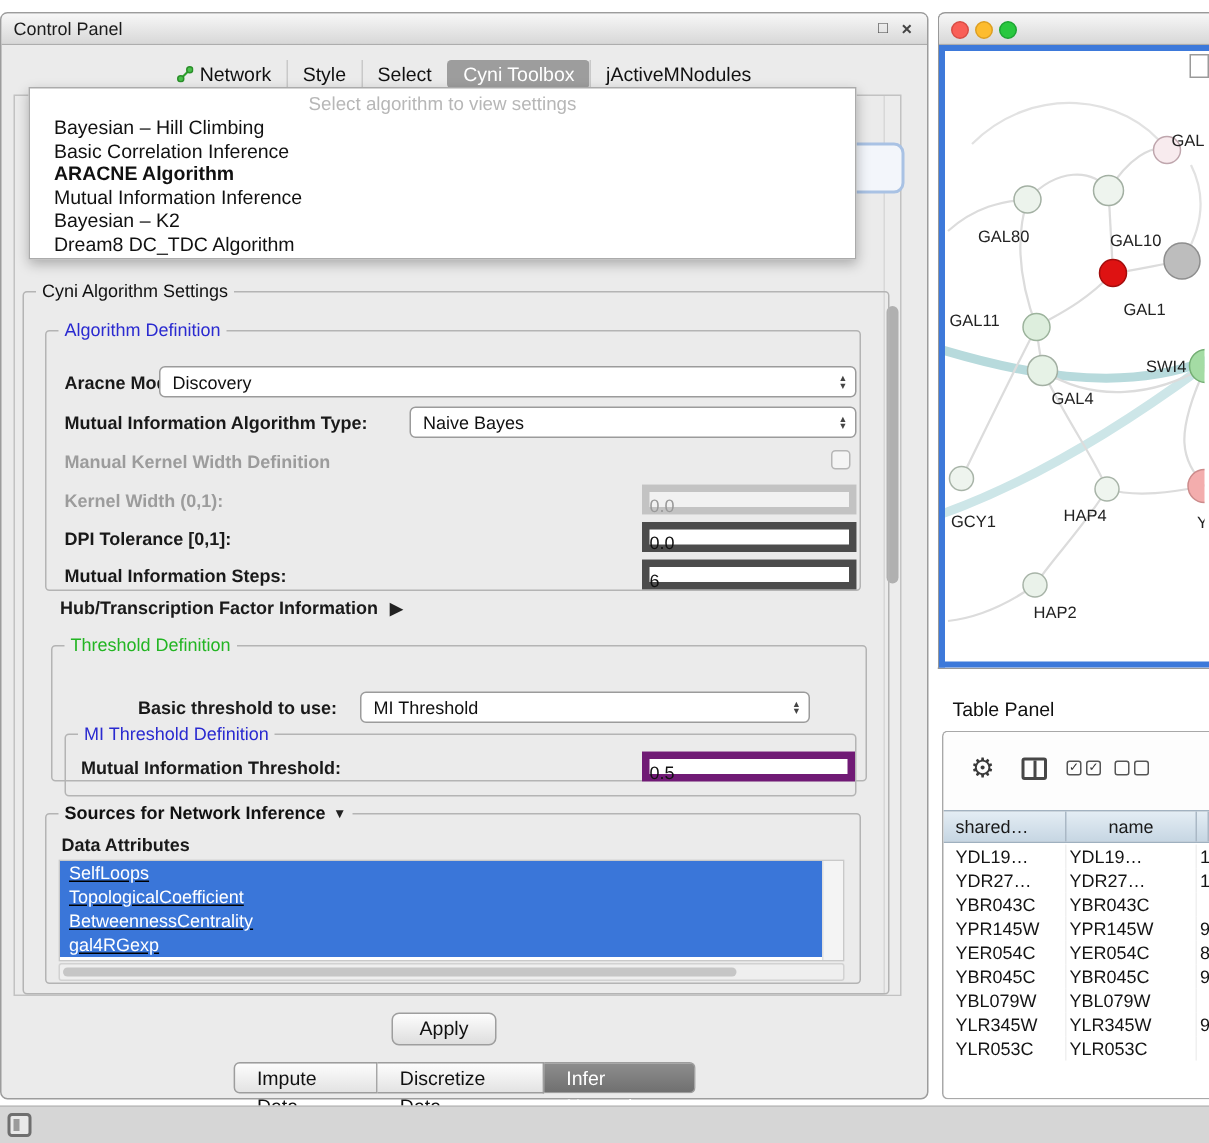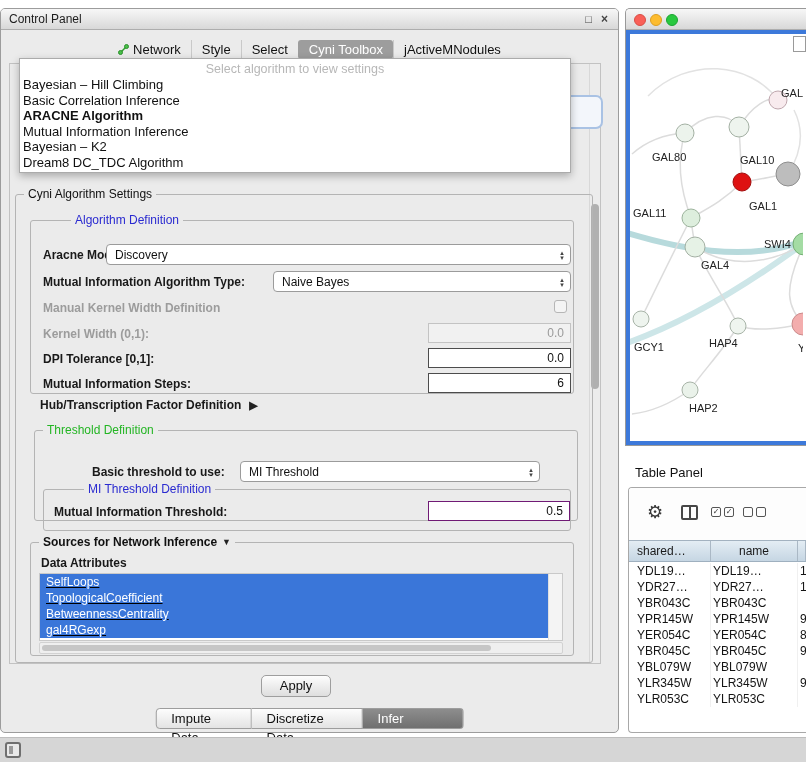--- a/index.html
+++ b/index.html
@@ -27,43 +27,43 @@
   .vsb { position:absolute; right:0; top:0; bottom:0; width:11px; background:#ececec; border-left:1px solid #d8d8d8; }
   .vthumb { position:absolute; left:1px; top:140px; width:8px; height:185px; background:#b0b0b0; border-radius:4px; }
 
   .combo-fragment { position:absolute; left:556px; top:86px; width:46px; height:34px;
         border:2px solid #a9c2e4; border-radius:7px; background:#f3f6fb; z-index:5; }
 
   
   .menu { position:absolute; left:18px; top:49px; width:552px; height:115px; background:#ffffff;
         border:1px solid #ababab; box-shadow:0 3px 8px rgba(0,0,0,.28); z-index:30; padding-top:2px; }
   .menu-ph { text-align:center; color:#b7b7b7; font-size:12.5px; height:16px; line-height:16px; }
-  .menu-item { font-size:13px; color:#111; height:15.5px; line-height:15.5px; padding-left:3px; white-space:nowrap; }
+  .menu-item { font-size:13px; color:#111; height:15.5px; line-height:15.5px; padding-left:16px; white-space:nowrap; }
   .menu-item.hl { font-weight:bold; }
 
   
   .group { position:absolute; border:1px solid #b4b4b4; border-radius:3px; }
   .gtitle { position:absolute; top:-8px; left:8px; background:#ebebeb; padding:0 4px; font-size:12px;
         color:#111; white-space:nowrap; display:flex; align-items:center; gap:5px; }
-  .gtitle.blue { color:#2a2ad0;margin-left:32px; }
+  .gtitle.blue { color:#2a2ad0; }
   .gtitle.green { color:#23b523; }
   .gtitle.bold { font-weight:bold; }
 
   .flabel { position:absolute; left:12px; font-size:12px; font-weight:bold; color:#191919; white-space:nowrap; }
   .flabel.dis { color:#9c9c9c; }
 
   .combo { position:absolute; height:21px; background:#fff; border:1px solid #9b9b9b; border-radius:4px;
         display:flex; align-items:center; font-size:12px; }
   .combo-val { flex:1; padding-left:8px; color:#111; white-space:nowrap; overflow:hidden; }
   .combo-arrows { width:14px; display:flex; flex-direction:column; align-items:center; font-size:7px;
         line-height:5px; color:#444; padding-right:2px; }
   .combo-arrows i { font-style:normal; }
 
-  .tfield { position:absolute; height:20px; background:#fff; border:1px solid #701a75; font-size:12px;
-        text-align:right; padding-right:6px; line-height:18px; color:#111; }
+  .tfield { position:absolute; height:20px; background:#fff; border:5px solid #701a75; font-size:12px;
+        text-align:left; padding-right:6px; line-height:18px; color:#111; }
   .tfield.dark { border-color:#4c4c4c; }
   .tfield.disabled { background:#f1f1f1; border-color:#c3c3c3; color:#9a9a9a; }
 
   .checkbox { position:absolute; width:13px; height:13px; border:1px solid #b6b6b6; border-radius:3px; background:#f4f4f4; }
 
   .hubrow { position:absolute; left:24px; top:203px; display:flex; align-items:center; gap:8px;
         font-size:12px; font-weight:bold; color:#191919; }
   .hub-arrow { font-size:11px; color:#222; }
   .src-arrow { font-size:9px; color:#222; }
 
@@ -214,21 +214,21 @@
         <div class="tfield disabled" style="left:397px; top:102px; width:143px;">0.0</div>
 
         <span class="flabel" style="top:131px">DPI Tolerance [0,1]:</span>
         <div class="tfield dark" style="left:397px; top:127px; width:143px;">0.0</div>
 
         <span class="flabel" style="top:156px">Mutual Information Steps:</span>
         <div class="tfield dark" style="left:397px; top:152px; width:143px;">6</div>
       </div>
 
       <div class="hubrow">
-        <span>Hub/Transcription Factor Definition</span>
+        <span>Hub/Transcription Factor Information</span>
         <span class="hub-arrow">▶</span>
       </div>
 
       <div class="group" style="left:18px; top:235px; width:544px; height:91px;">
         <span class="gtitle green">Threshold Definition</span>
 
         <span class="flabel" style="left:57px; top:34px">Basic threshold to use:</span>
         <div class="combo" style="left:205px; top:30px; width:300px;">
           <span class="combo-val">MI Threshold</span>
           <span class="combo-arrows">

